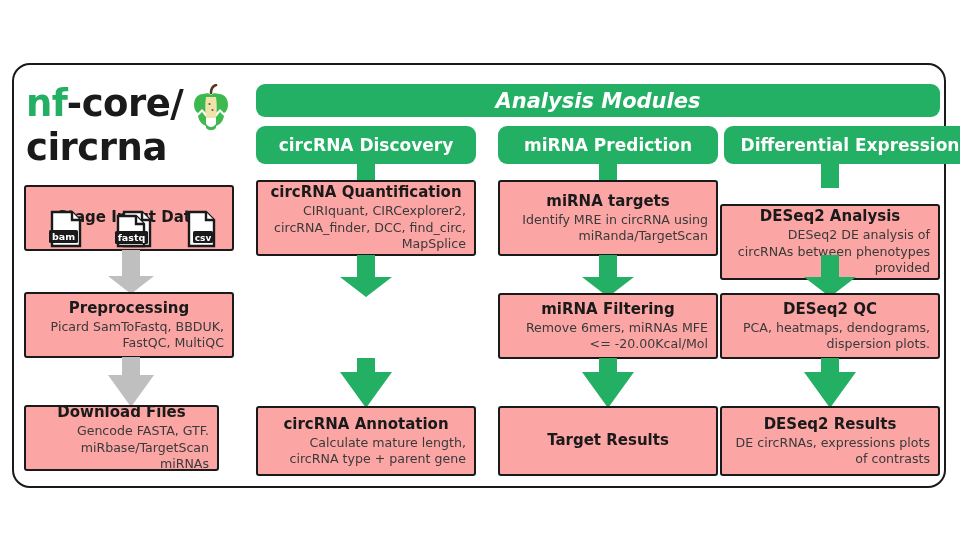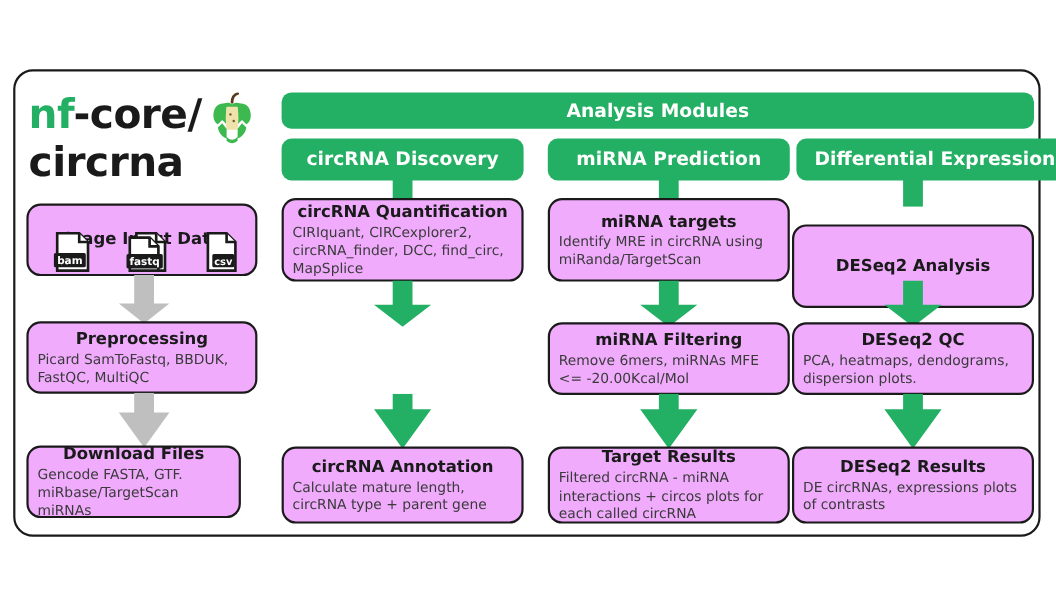--- a/index.html
+++ b/index.html
@@ -58,28 +58,28 @@
     left: 163px;
     top: 2px;
     width: 44px;
     height: 50px;
   }
 
   
   .box {
     position: absolute;
     border: 2.2px solid #1a1a1a;
-    border-radius: 13px;
-    background: #f0abfc;
+    border-radius: 3px;
+    background: #fca5a5;
     box-sizing: border-box;
     display: flex;
     flex-direction: column;
     align-items: center;
     justify-content: center;
-    text-align: left;
+    text-align: right;
     padding: 5px 8px;
   }
   .box-title {
     font-weight: bold;
     font-size: 15px;
     line-height: 19px;
     color: #1a1a1a;
     margin-bottom: 1px;
   }
   .box-sub {
@@ -94,21 +94,21 @@
     background: #24b064;
     border-radius: 9px;
     box-sizing: border-box;
     display: flex;
     align-items: center;
     justify-content: center;
     color: #ffffff;
     font-weight: bold;
     text-align: center;
   }
-  .pill-main  { font-size: 17px; }
+  .pill-main  { font-size: 21px; font-style: italic; }
   .pill-col   { font-size: 17px; }
 
   
   .arrow {
     position: absolute;
   }
   .arrow-green  { fill: #24b064; }
   .arrow-gray   { fill: #bfbfbf; }
 
   
@@ -246,29 +246,29 @@
     <div class="box-title">miRNA Filtering</div>
     <div class="box-sub">Remove 6mers, miRNAs MFE &lt;= -20.00Kcal/Mol</div>
   </div>
 
   <svg class="arrow" style="left:578px; top:358px;" width="60" height="50" viewBox="0 0 60 50">
     <polygon class="arrow-green" points="21,0 39,0 39,14 56,14 30,50 4,14 21,14"></polygon>
   </svg>
 
   <div class="box" style="left:498px; top:406px; width:220px; height:70px;">
     <div class="box-title">Target Results</div>
-    <div class="box-sub">Filtered circRNA - miRNA interactions + circos plots for each called circRNA</div>
   </div>
 
   <svg class="arrow" style="left:808px; top:162px;" width="44" height="26" viewBox="0 0 44 26">
     <rect class="arrow-green" x="13" y="0" width="18" height="26"></rect>
   </svg>
 
   <div class="box" style="left:720px; top:180px; width:220px; height:76px;margin-top:24px;">
     <div class="box-title">DESeq2 Analysis</div>
+    <div class="box-sub">DESeq2 DE analysis of circRNAs between phenotypes provided</div>
   </div>
 
   <svg class="arrow" style="left:800px; top:255px;" width="60" height="42" viewBox="0 0 60 42">
     <polygon class="arrow-green" points="21,0 39,0 39,22 56,22 30,42 4,22 21,22"></polygon>
   </svg>
 
   <div class="box" style="left:720px; top:293px; width:220px; height:66px;">
     <div class="box-title">DESeq2 QC</div>
     <div class="box-sub">PCA, heatmaps, dendograms, dispersion plots.</div>
   </div>

